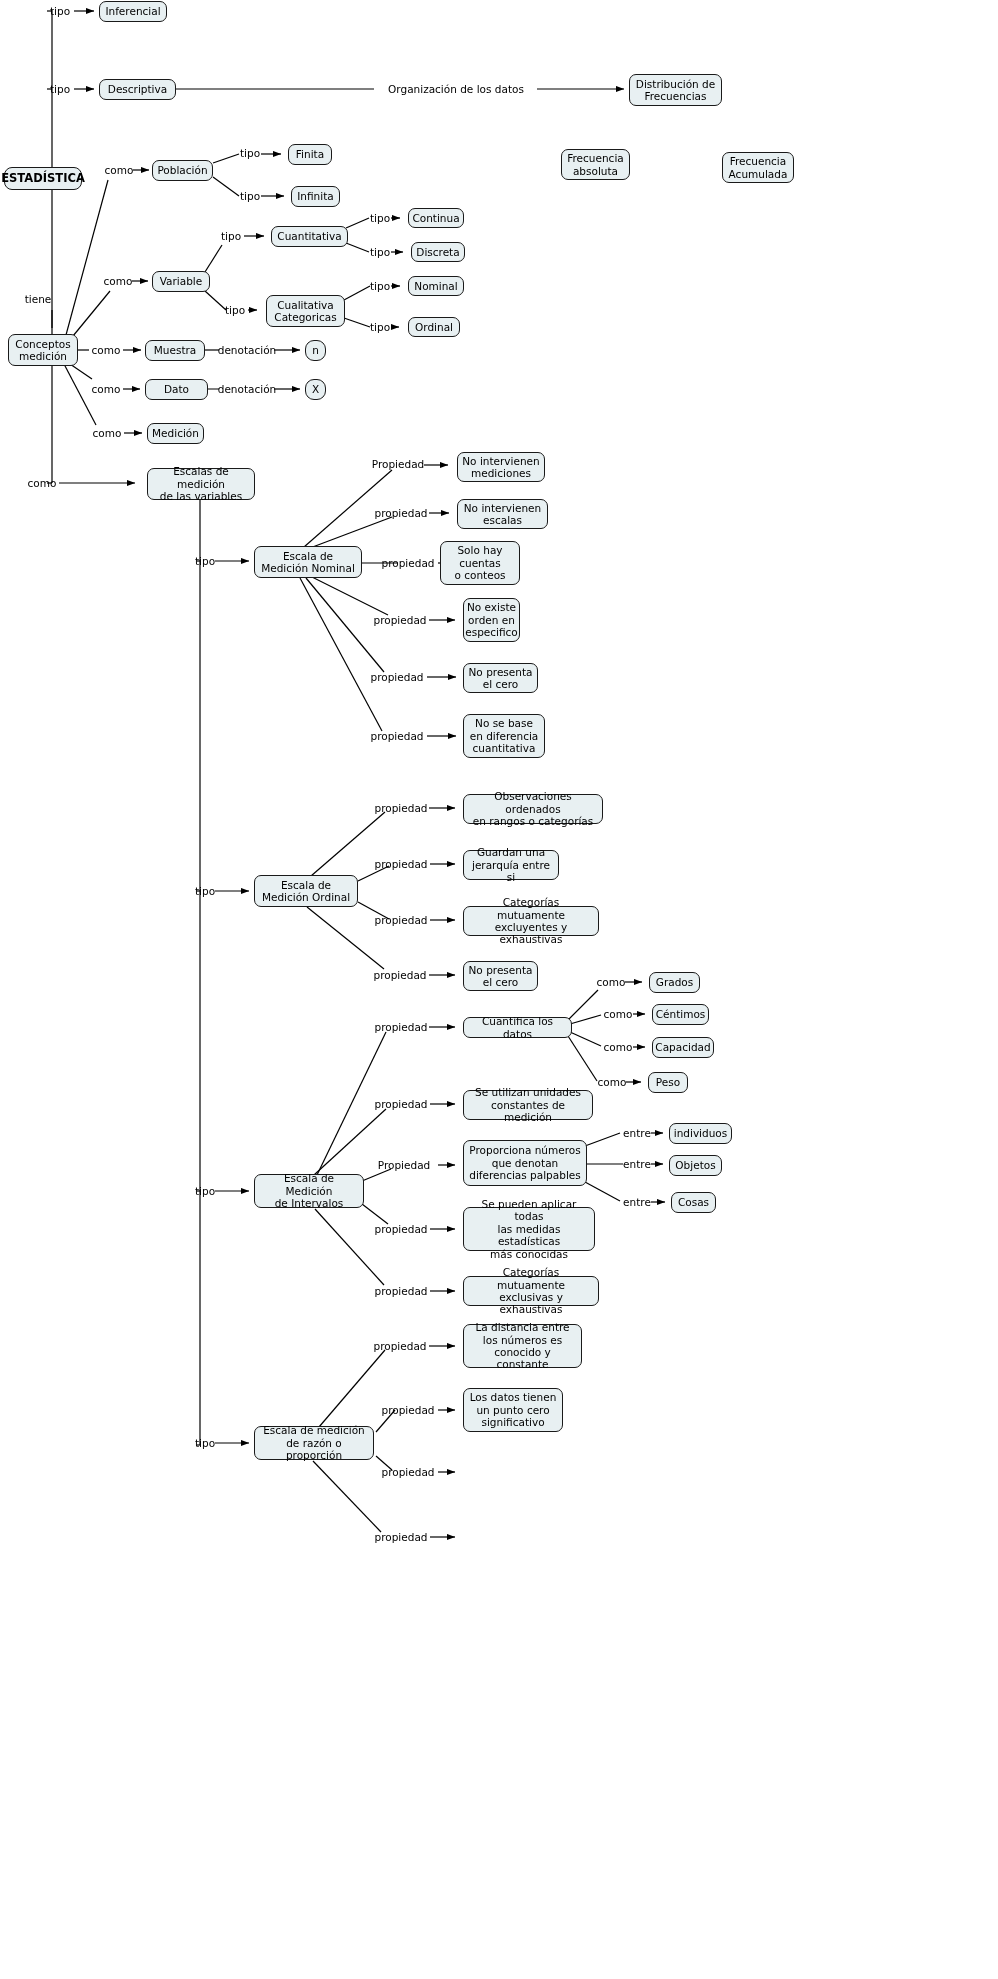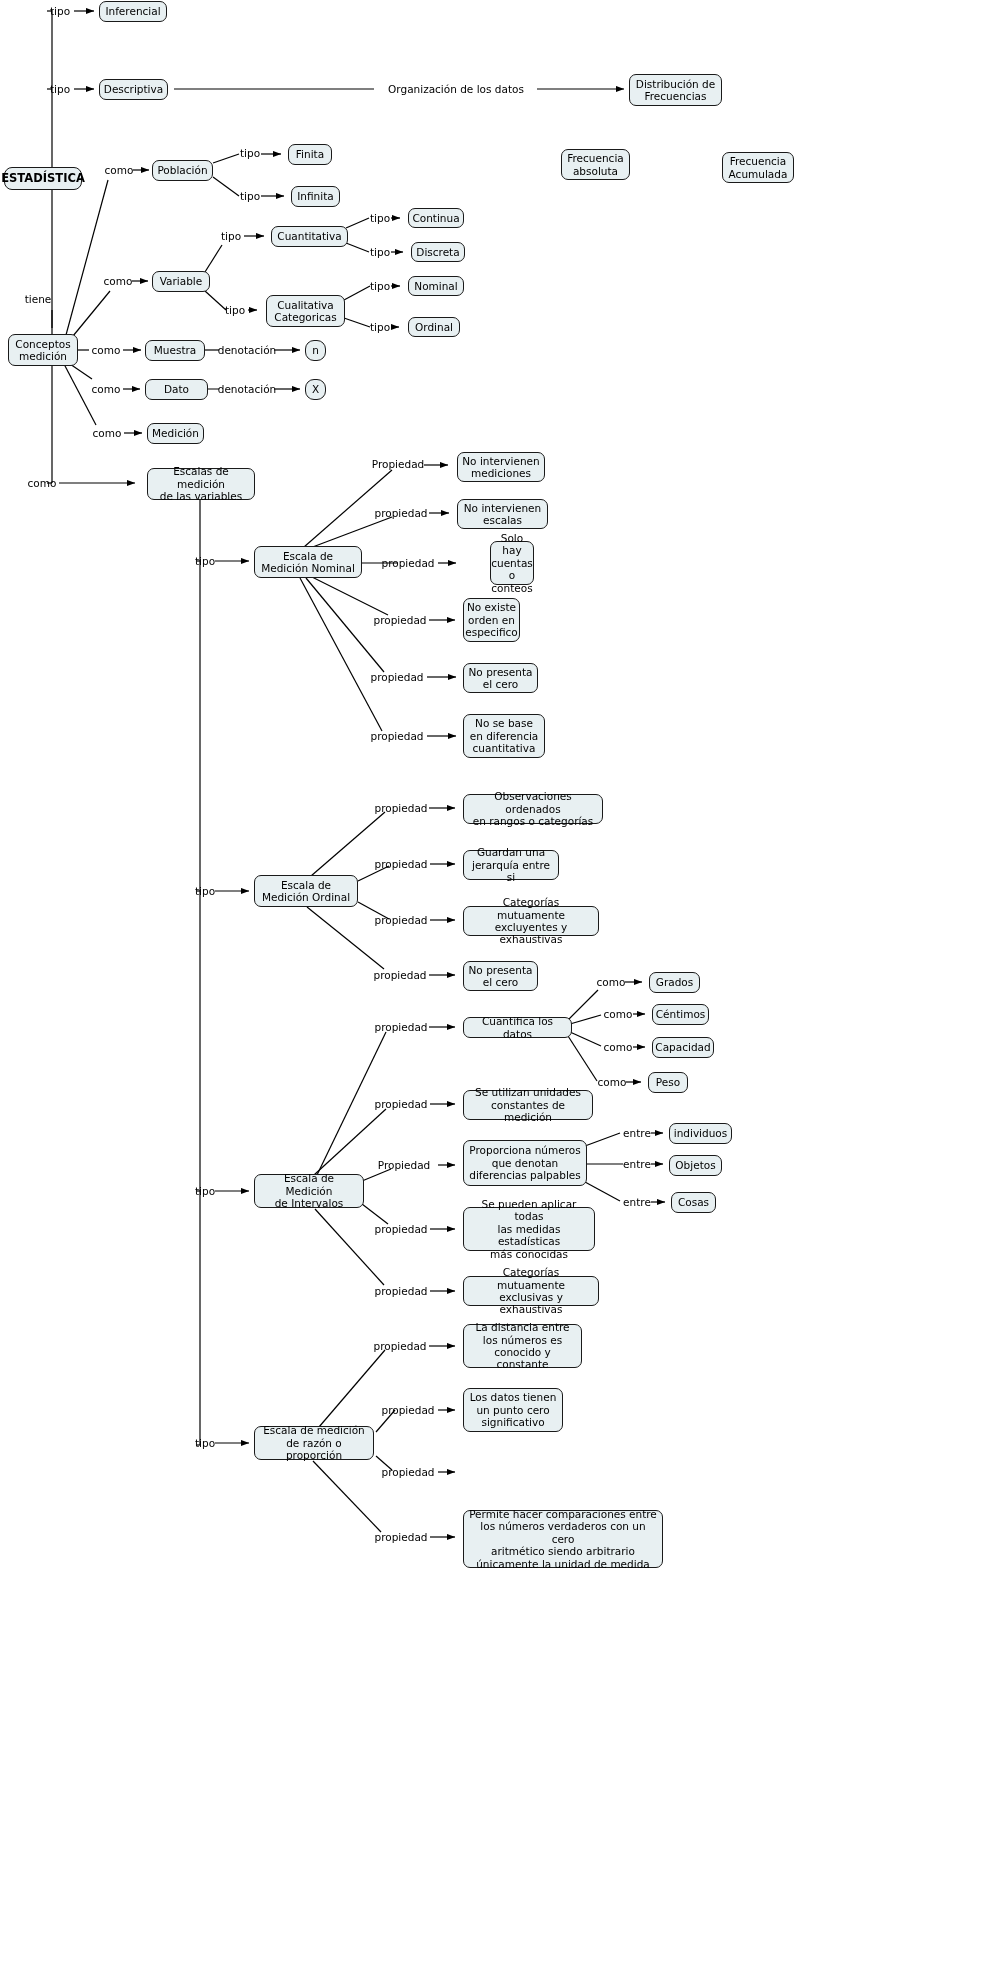--- a/index.html
+++ b/index.html
@@ -197,21 +197,21 @@
       <path d="M376,1456 L392,1470"></path>
       <path d="M438,1472 L455,1472" marker-end="url(#ah)"></path>
       <path d="M313,1461 L381,1532"></path>
       <path d="M430,1537 L455,1537" marker-end="url(#ah)"></path>
     </g>
   </svg>
 
   <div class="node root" style="left:4px; top:167px; width:78px; height:23px;">ESTADÍSTICA</div>
 
   <div class="node" style="left:99px; top:1px; width:68px; height:21px;">Inferencial</div>
-  <div class="node" style="left:99px; top:79px; width:69px; height:21px;">Descriptiva</div>
+  <div class="node" style="left:99px; top:79px; width:77px; height:21px;">Descriptiva</div>
   <div class="node" style="left:629px; top:74px; width:93px; height:32px;">Distribución de
 Frecuencias</div>
   <div class="node" style="left:561px; top:149px; width:69px; height:31px;">Frecuencia
 absoluta</div>
   <div class="node" style="left:722px; top:152px; width:72px; height:31px;">Frecuencia
 Acumulada</div>
 
   <div class="node" style="left:8px; top:334px; width:70px; height:32px;">Conceptos
 medición</div>
 
@@ -236,21 +236,21 @@
 
   <div class="node" style="left:147px; top:468px; width:108px; height:32px;">Escalas de medición
 de las variables</div>
 
   <div class="node" style="left:254px; top:546px; width:108px; height:32px;">Escala de
 Medición Nominal</div>
   <div class="node" style="left:457px; top:452px; width:88px; height:30px;">No intervienen
 mediciones</div>
   <div class="node" style="left:457px; top:499px; width:91px; height:30px;">No intervienen
 escalas</div>
-  <div class="node" style="left:490px; top:541px; width:44px; height:44px;">Solo hay
+  <div class="node" style="left:440px; top:541px; width:80px; height:44px;">Solo hay
 cuentas
 o conteos</div>
   <div class="node" style="left:463px; top:598px; width:57px; height:44px;">No existe
 orden en
 especifico</div>
   <div class="node" style="left:463px; top:663px; width:75px; height:30px;">No presenta
 el cero</div>
   <div class="node" style="left:463px; top:714px; width:82px; height:44px;">No se base
 en diferencia
 cuantitativa</div>
@@ -289,24 +289,20 @@
 exclusivas y exhaustivas</div>
 
   <div class="node" style="left:254px; top:1426px; width:120px; height:34px;">Escala de medición
 de razón o proporción</div>
   <div class="node" style="left:463px; top:1324px; width:119px; height:44px;">La distancia entre
 los números es
 conocido y constante</div>
   <div class="node" style="left:463px; top:1388px; width:100px; height:44px;">Los datos tienen
 un punto cero
 significativo</div>
-  <div class="node" style="left:463px; top:1510px; width:200px; height:58px;">Permite hacer comparaciones entre
-los números verdaderos con un cero
-aritmético siendo arbitrario
-únicamente la unidad de medida</div>
 
   <div class="link-label" style="left:60px; top:11px;">tipo</div>
   <div class="link-label" style="left:60px; top:89px;">tipo</div>
   <div class="link-label" style="left:456px; top:89px;">Organización de los datos</div>
   <div class="link-label" style="left:38px; top:299px;">tiene</div>
 
   <div class="link-label" style="left:119px; top:170px;">como</div>
   <div class="link-label" style="left:250px; top:153px;">tipo</div>
   <div class="link-label" style="left:250px; top:196px;">tipo</div>
 

